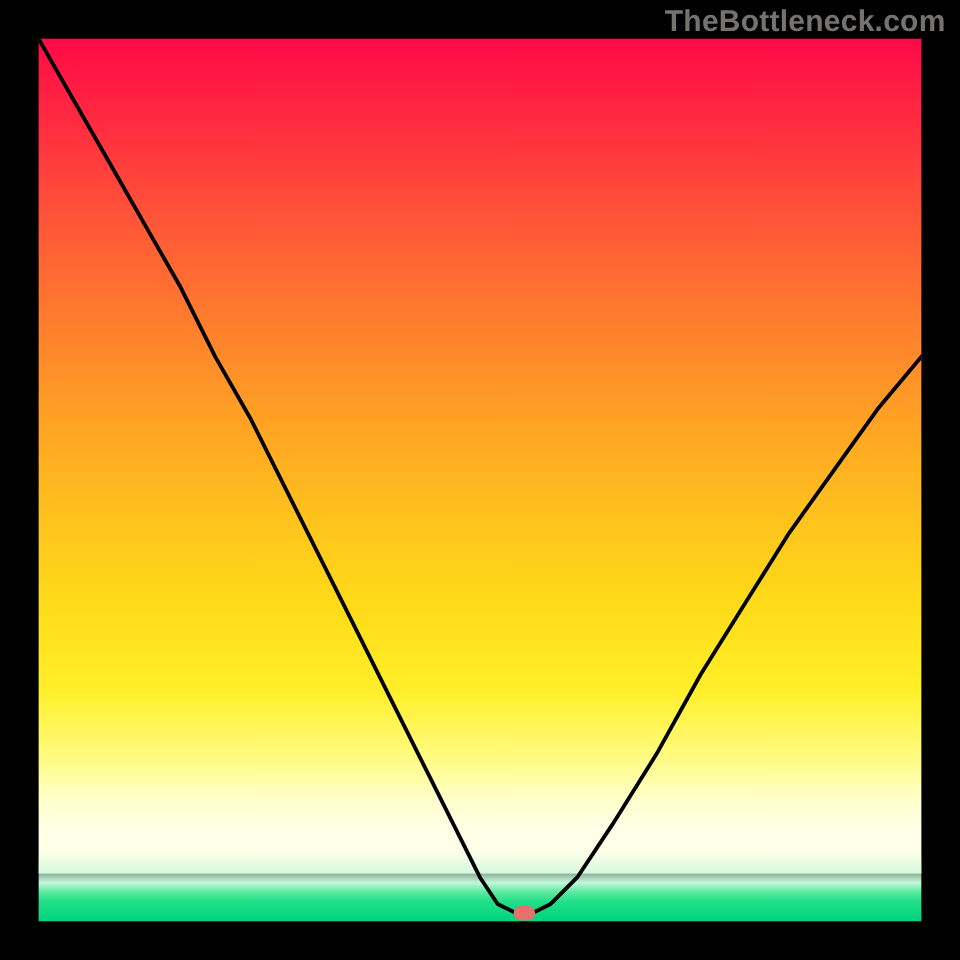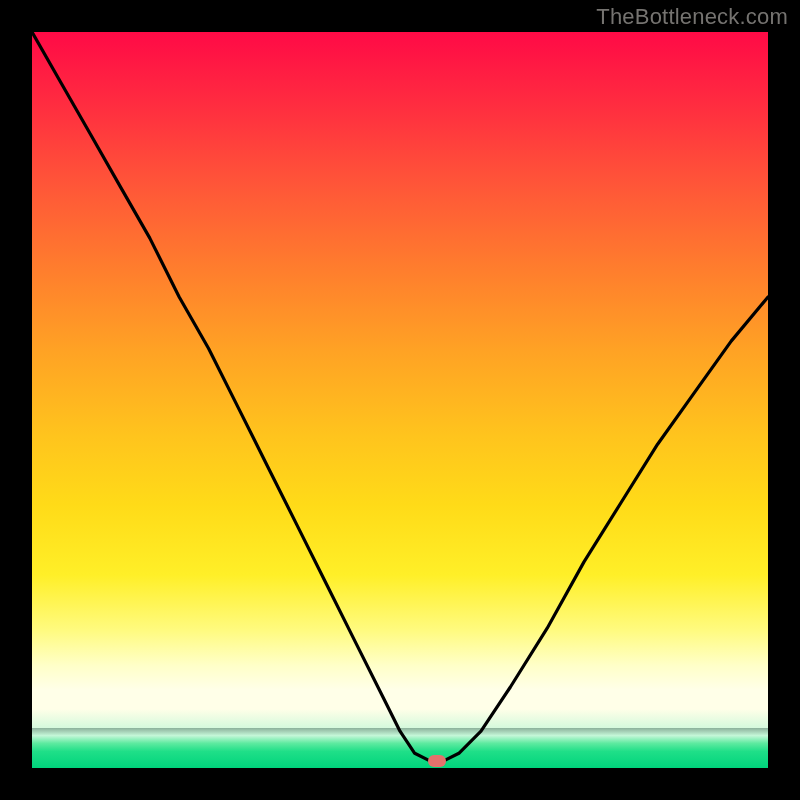--- a/index.html
+++ b/index.html
@@ -15,22 +15,22 @@
     position: relative;
     width: 800px;
     height: 800px;
     background: #000;
   }
   .watermark {
     position: absolute;
     top: 4px;
     right: 12px;
     color: #757370;
-    font-size: 22px;
-    font-weight: 400;
+    font-size: 25px;
+    font-weight: 700;
     letter-spacing: 0.2px;
     z-index: 10;
   }
   .plot-area {
     position: absolute;
     left: 32px;
     top: 32px;
     width: 736px;
     height: 736px;
     overflow: hidden;

